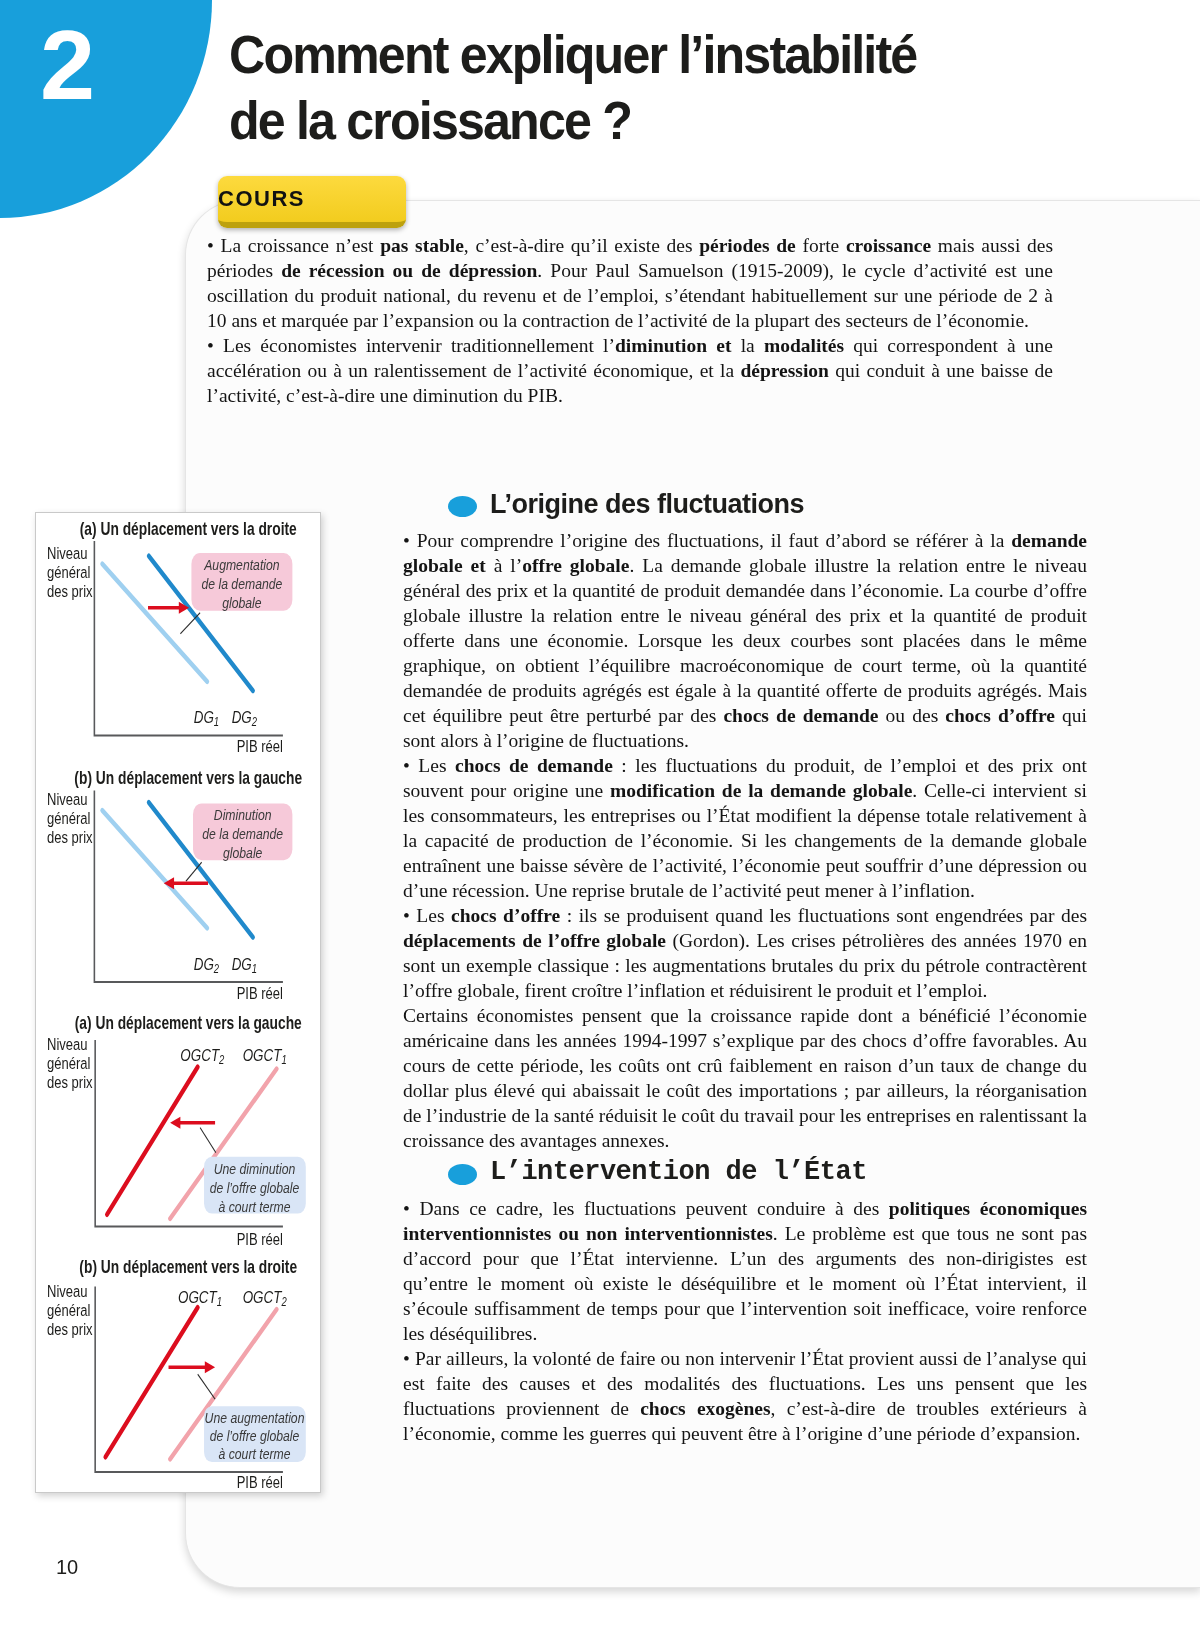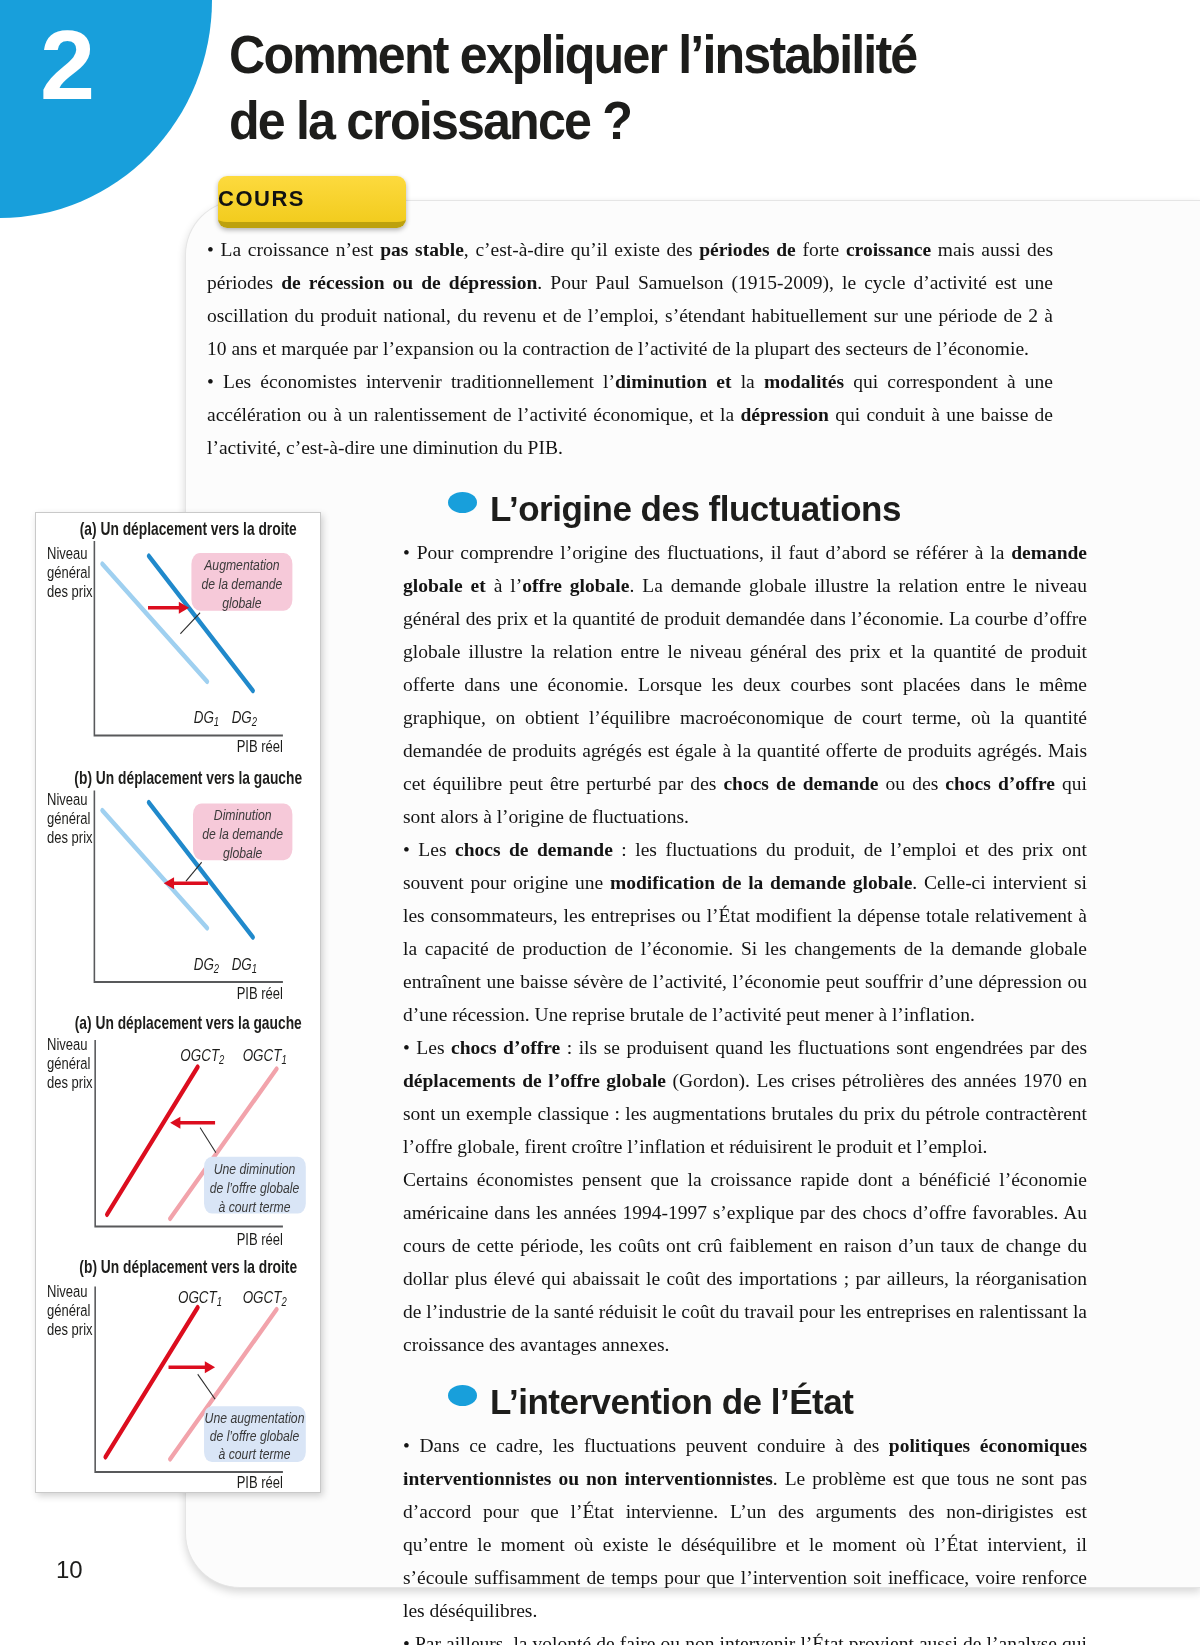--- a/index.html
+++ b/index.html
@@ -23,48 +23,48 @@
          transform-origin:left top;white-space:nowrap;}
 
   
   .cours{position:absolute;left:218px;top:176px;width:188px;height:46px;z-index:6;
          background:linear-gradient(#fdda3e,#f2cc1e);border-radius:9px;
          border-bottom:6px solid #bda10e;box-shadow:0 2px 5px rgba(0,0,0,.3);
          display:flex;align-items:center;
          font-weight:700;font-size:22px;letter-spacing:1.5px;color:#121212;}
 
   
-  .serif{font-family:"Liberation Serif",serif;font-size:19.5px;line-height:33px;
+  .serif{font-family:"Liberation Serif",serif;font-size:19.5px;line-height:25px;
          text-align:justify;color:#141414;}
   .serif p{margin:0;}
   .intro{position:absolute;left:207px;top:233px;width:846px;z-index:5;}
   .rightcol{position:absolute;left:403px;top:492px;width:684px;z-index:5;}
 
-  .sec-heading{display:flex;align-items:flex-start;padding-left:45px;margin:0 0 11px 0;
-         font-family:"Liberation Sans",sans-serif;font-weight:700;font-size:35px;
+  .sec-heading{display:flex;align-items:flex-end;padding-left:45px;margin:0 0 11px 0;
+         font-family:"Liberation Sans",sans-serif;font-weight:700;font-size:27px;
          letter-spacing:-.5px;color:#1d1d1b;text-align:left;}
   .sec-heading .dot{width:29px;height:21px;border-radius:50%;background:#189fdb;
          flex:none;margin-right:13px;}
-  .mt{margin-top:24px;}
+  .mt{margin-top:7px;font-family:Liberation Mono, monospace;}
 
   
   .figpanel{position:absolute;left:35px;top:512px;width:286px;height:981px;z-index:6;
             background:#ffffff;border:1px solid #c9c9c9;box-sizing:border-box;
             box-shadow:2px 3px 7px rgba(0,0,0,.18);}
   .figpanel svg{display:block;width:100%;height:100%;}
 
   svg .ct{font-family:"Liberation Sans",sans-serif;font-weight:700;font-size:17.5px;fill:#1d1d1b;}
   svg .yl{font-family:"Liberation Sans",sans-serif;font-size:16.5px;fill:#1d1d1b;}
   svg .cl{font-family:"Liberation Sans",sans-serif;font-style:italic;font-size:17px;fill:#1d1d1b;}
   svg .ann{font-family:"Liberation Sans",sans-serif;font-style:italic;font-size:15.5px;fill:#3a3a3a;}
   svg .xl{font-family:"Liberation Sans",sans-serif;font-size:16.5px;fill:#1d1d1b;}
   svg .axis{stroke:#58595b;stroke-width:2;fill:none;}
   svg .conn{stroke:#2b2b2b;stroke-width:1.2;}
 
-  .pagenum{position:absolute;left:56px;top:1556px;font-size:24px;color:#1d1d1b;
+  .pagenum{position:absolute;left:56px;top:1556px;font-size:20px;color:#1d1d1b;
            font-family:"Liberation Sans",sans-serif;}
 </style>
 </head>
 <body>
 
 <div id="stage">
 
   <div class="card"></div>
 
   <div class="blob">

